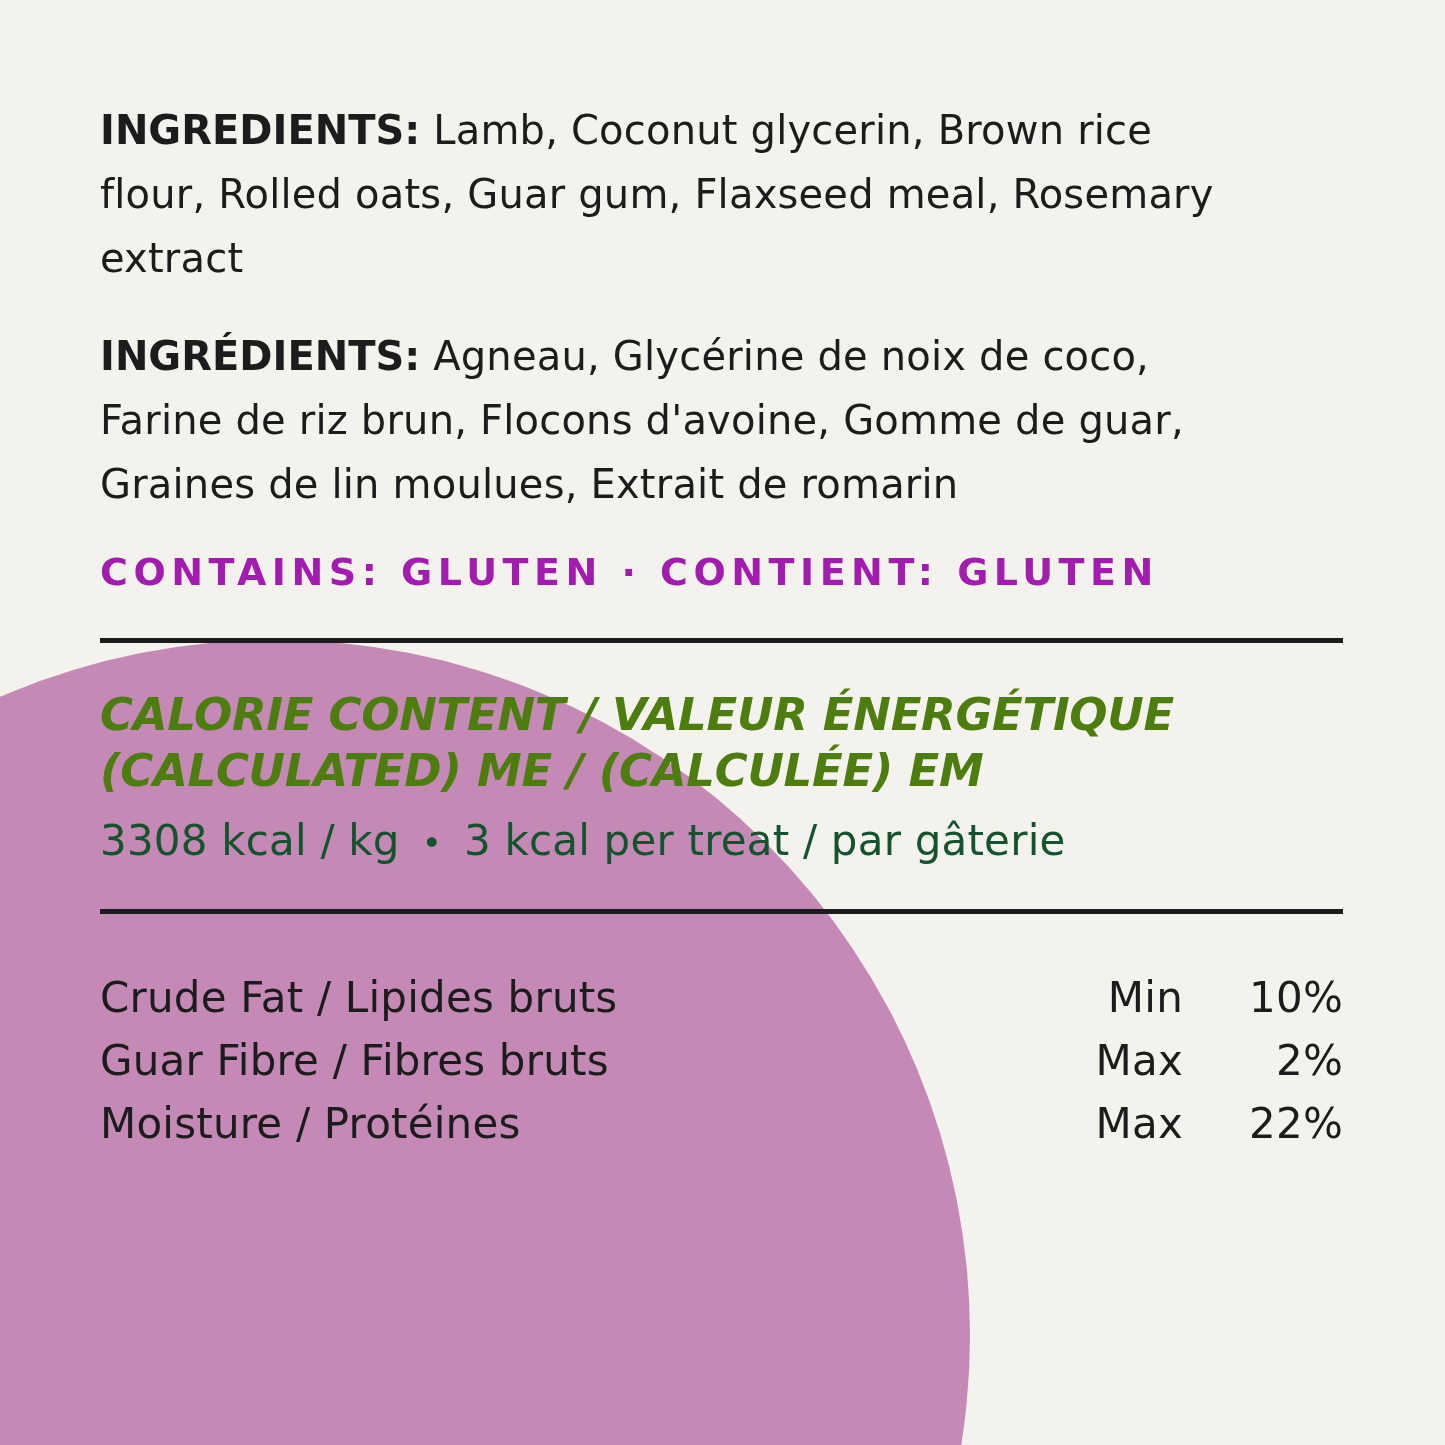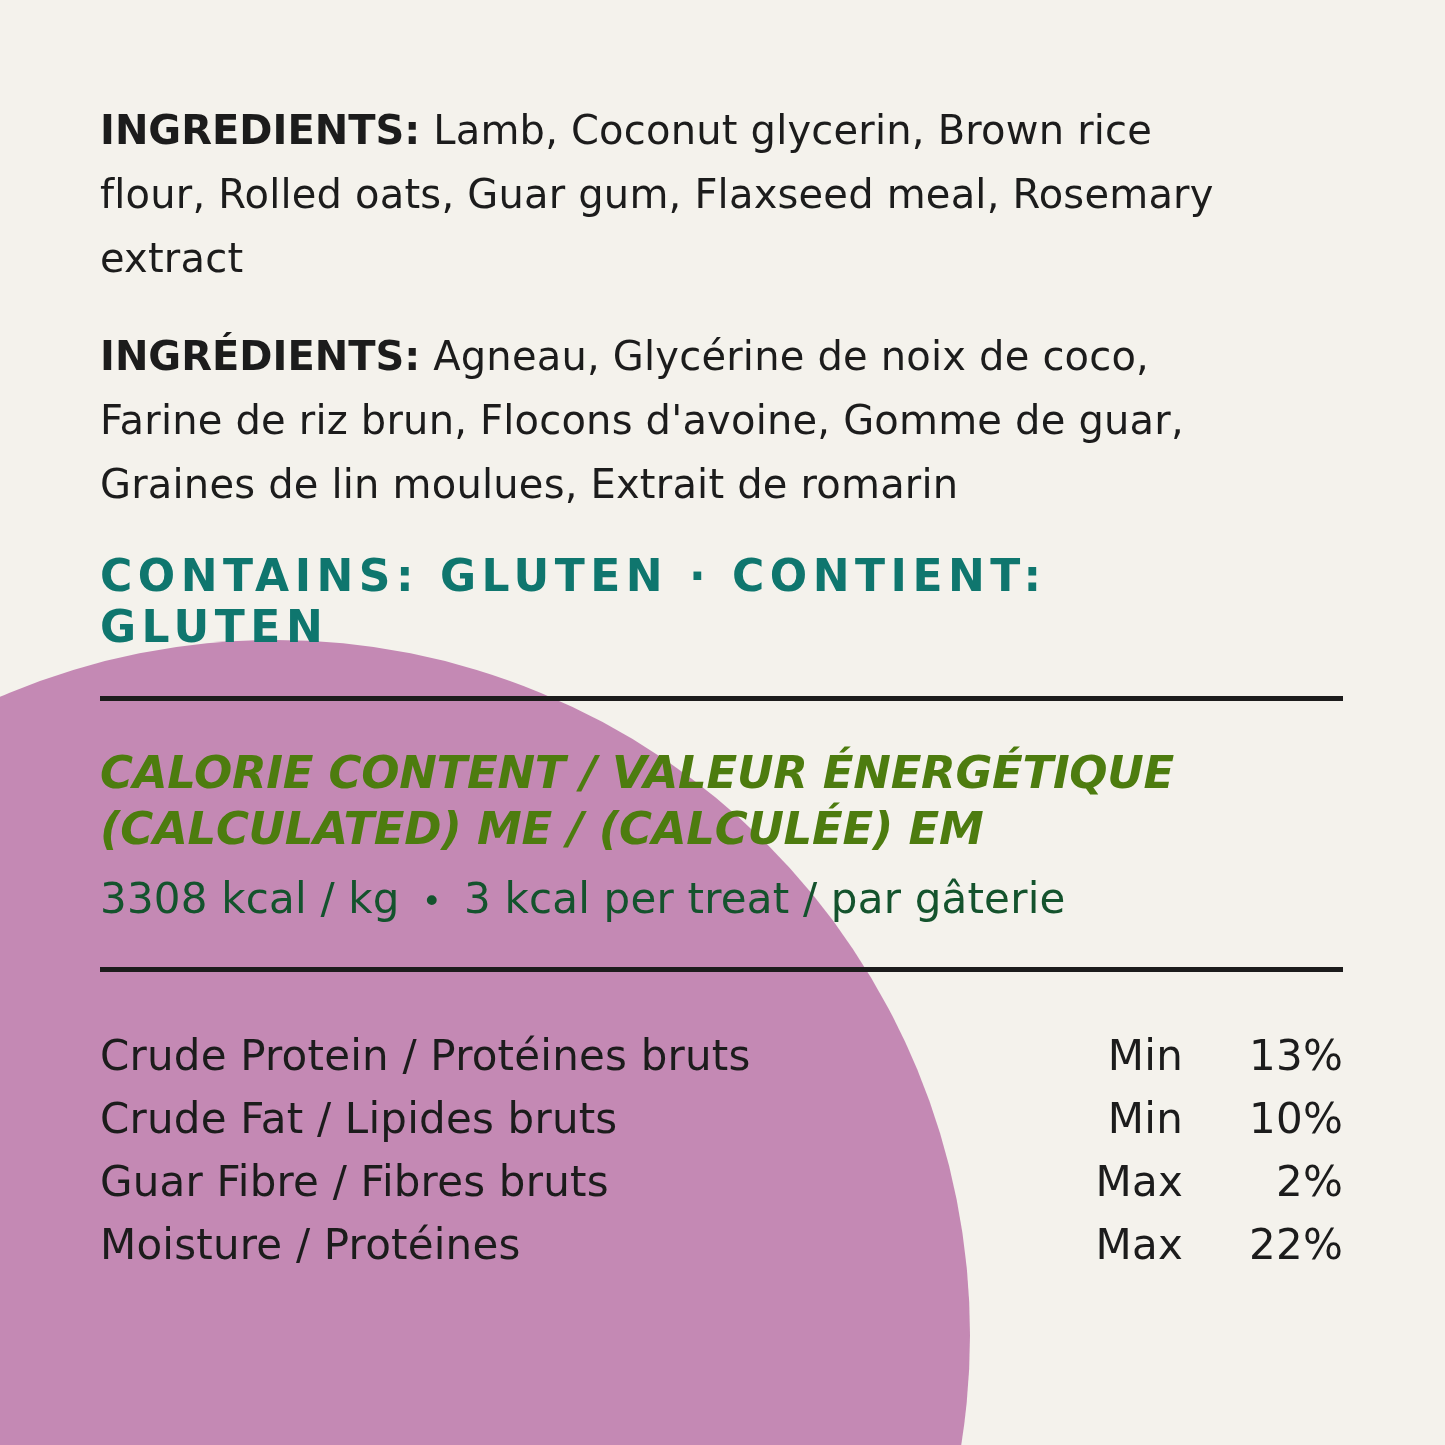--- a/index.html
+++ b/index.html
@@ -49,24 +49,24 @@
     font-weight: 400;
     letter-spacing: 0.2px;
     margin: 0 0 34px 0;
     max-width: 1230px;
   }
   .para .lead {
     font-weight: 700;
     letter-spacing: 0px;
   }
   .contains-line {
-    font-size: 44px;
+    font-size: 38px;
     font-weight: 700;
     letter-spacing: 5.5px;
-    color: #0f766e;
+    color: #a21caf;
     margin-top: 10px;
     margin-bottom: 0;
   }
   .rule {
     height: 5px;
     background: #1c1c1c;
     margin: 44px 0 0 0;
     width: 1243px;
     position: relative;
     z-index: 2;
@@ -150,25 +150,20 @@
       <h2 class="section-heading">CALORIE CONTENT / VALEUR ÉNERGÉTIQUE (CALCULATED) ME / (CALCULÉE) EM</h2>
       <div class="calorie-value"><span>3308 kcal / kg</span><span class="dot">•</span><span>3 kcal per treat / par gâterie</span></div>
     </div>
 
     <div class="rule"></div>
 
     <div class="section analysis-block">
       <table class="analysis-table">
         <tbody>
           <tr>
-            <td class="nutrient">Crude Protein / Protéines bruts</td>
-            <td class="qual">Min</td>
-            <td class="val">13%</td>
-          </tr>
-          <tr>
             <td class="nutrient">Crude Fat / Lipides bruts</td>
             <td class="qual">Min</td>
             <td class="val">10%</td>
           </tr>
           <tr>
             <td class="nutrient">Guar Fibre / Fibres bruts</td>
             <td class="qual">Max</td>
             <td class="val">2%</td>
           </tr>
           <tr>

